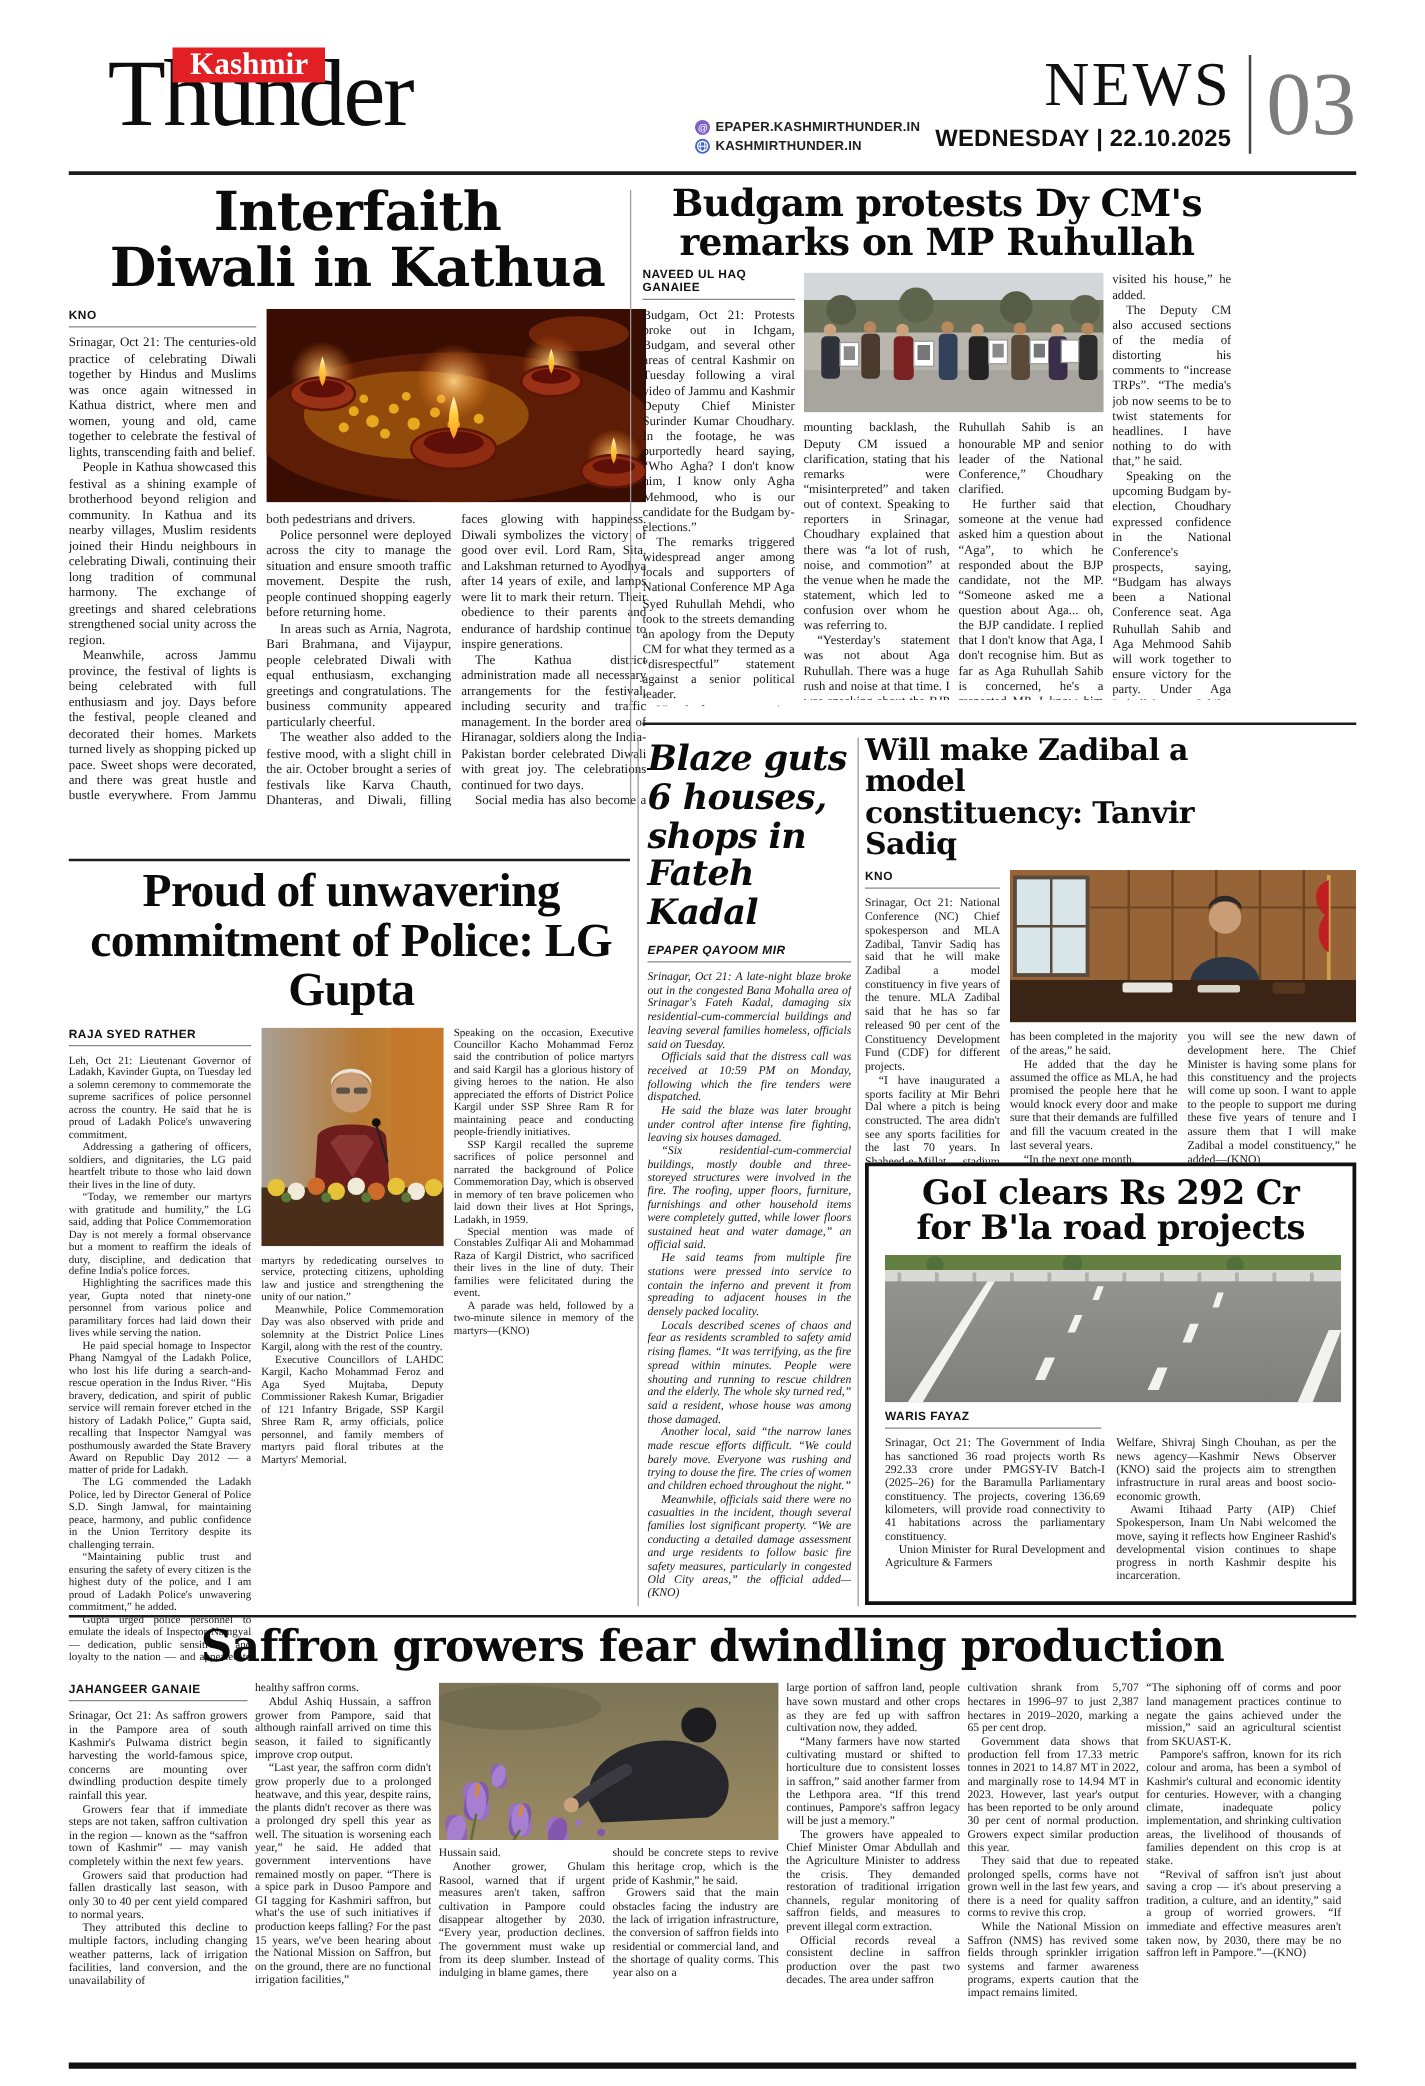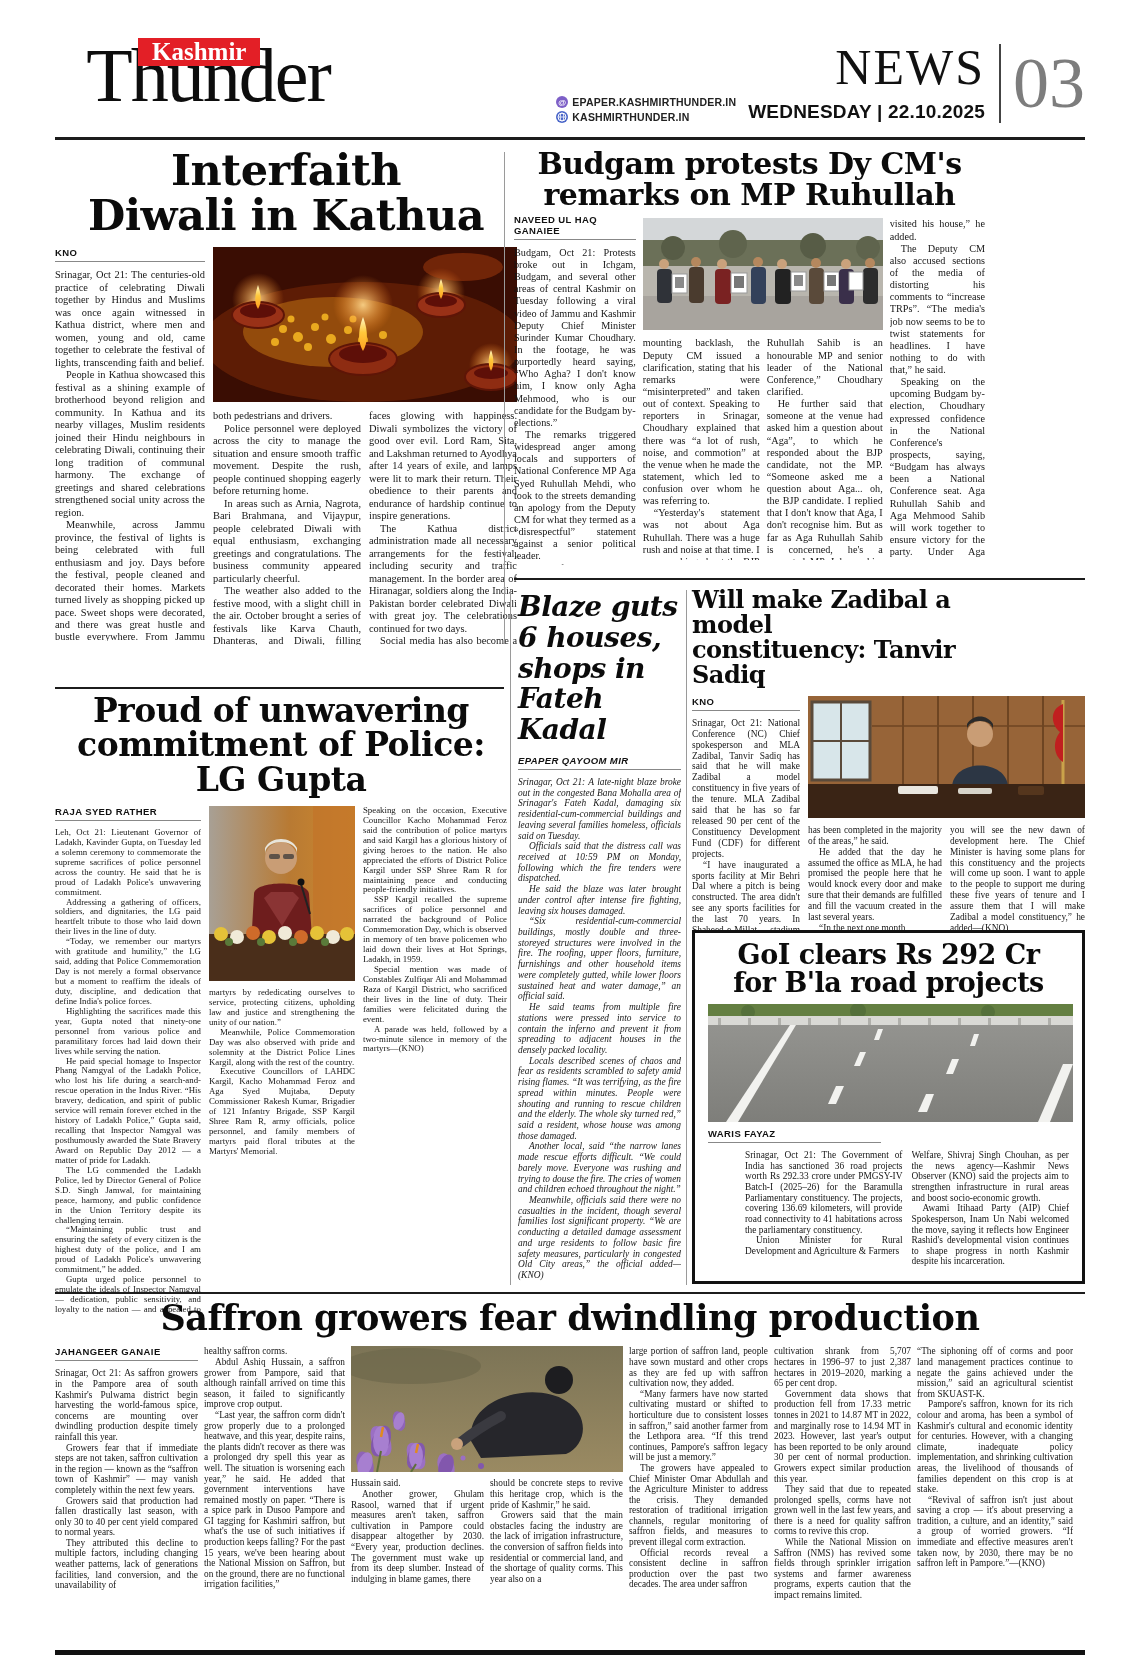--- a/index.html
+++ b/index.html
@@ -269,21 +269,21 @@
           <p>The Deputy CM also accused sections of the media of distorting his comments to “increase TRPs”. “The media's job now seems to be to twist statements for headlines. I have nothing to do with that,” he said.</p>
           <p>Speaking on the upcoming Budgam by-election, Choudhary expressed confidence in the National Conference's prospects, saying, “Budgam has always been a National Conference seat. Aga Ruhullah Sahib and Aga Mehmood Sahib will work together to ensure victory for the party. Under Aga Ruhullah Sahib's leadership, we are confident that the NC candidate will win.”</p>
         </div>
     </div>
   </section>
 
   <div class="rule-h" style="left:514px;top:578px;width:571px;height:2px;"></div>
   <div class="rule-h" style="left:55px;top:687px;width:449px;height:2px;"></div>
 
   <section class="art t-lg" style="left:55px;top:694px;width:452px;">
-    <div class="headline" style="font-size:33px;">
+    <div class="headline" style="font-size:38px;font-family:Liberation Serif, serif;">
       <div>Proud of unwavering</div>
       <div>commitment of Police: LG Gupta</div>
     </div>
     <div class="cols" style="gap:8px;margin-top:9px;height:510px;">
       <div style="width:150px;">
         <div class="byline">RAJA SYED RATHER</div>
         <div class="body-col" style="height:486px;">
             <p>Leh, Oct 21: Lieutenant Governor of Ladakh, Kavinder Gupta, on Tuesday led a solemn ceremony to commemorate the supreme sacrifices of police personnel across the country. He said that he is proud of Ladakh Police's unwavering commitment.</p>
             <p>Addressing a gathering of officers, soldiers, and dignitaries, the LG paid heartfelt tribute to those who laid down their lives in the line of duty.</p>
             <p>“Today, we remember our martyrs with gratitude and humility,” the LG said, adding that Police Commemoration Day is not merely a formal observance but a moment to reaffirm the ideals of duty, discipline, and dedication that define India's police forces.</p>
@@ -464,21 +464,21 @@
           <polygon points="210,108 219,108 226,90 218,90"></polygon>
             <polygon points="238,70 245,70 251,55 244,55"></polygon>
             <polygon points="262,42 267,42 271,30 266,30"></polygon>
           <polygon points="330,118 342,118 365,60 355,60"></polygon>
         </g>
         <pol></pol>
       </svg>
     </div>
     <div class="byline" style="width:48%;">WARIS FAYAZ</div>
     <div class="cols" style="gap:9px;height:128px;">
-      <div class="body-col" style="width:179px;height:128px;margin-left:37px;">
+      <div class="body-col" style="width:179px;height:128px;">
           <p>Srinagar, Oct 21: The Government of India has sanctioned 36 road projects worth Rs 292.33 crore under PMGSY-IV Batch-I (2025–26) for the Baramulla Parliamentary constituency. The projects, covering 136.69 kilometers, will provide road connectivity to 41 habitations across the parliamentary constituency.</p>
           <p>Union Minister for Rural Development and Agriculture &amp; Farmers</p>
         </div>
       <div class="body-col" style="width:179px;height:128px;">
           <p>Welfare, Shivraj Singh Chouhan, as per the news agency—Kashmir News Observer (KNO) said the projects aim to strengthen infrastructure in rural areas and boost socio-economic growth.</p>
           <p>Awami Itihaad Party (AIP) Chief Spokesperson, Inam Un Nabi welcomed the move, saying it reflects how Engineer Rashid's developmental vision continues to shape progress in north Kashmir despite his incarceration.</p>
         </div>
     </div>
   </section>
 
@@ -488,21 +488,21 @@
     <div class="headline" style="font-size:35px;">
       <div>Saffron growers fear dwindling production</div>
     </div>
     <div class="cols" style="gap:6px;margin-top:10px;height:300px;">
       <div style="width:143px;">
         <div class="byline">JAHANGEER GANAIE</div>
         <div class="body-col" style="height:276px;">
             <p>Srinagar, Oct 21: As saffron growers in the Pampore area of south Kashmir's Pulwama district begin harvesting the world-famous spice, concerns are mounting over dwindling production despite timely rainfall this year.</p>
             <p>Growers fear that if immediate steps are not taken, saffron cultivation in the region — known as the “saffron town of Kashmir” — may vanish completely within the next few years.</p>
             <p>Growers said that production had fallen drastically last season, with only 30 to 40 per cent yield compared to normal years.</p>
-            <p>They attributed this decline to multiple factors, including changing weather patterns, lack of generations facilities, land conversion, and the unavailability of</p>
+            <p>They attributed this decline to multiple factors, including changing weather patterns, lack of irrigation facilities, land conversion, and the unavailability of</p>
           </div>
       </div>
       <div class="body-col" style="width:141px;height:300px;">
           <p>healthy saffron corms.</p>
           <p>Abdul Ashiq Hussain, a saffron grower from Pampore, said that although rainfall arrived on time this season, it failed to significantly improve crop output.</p>
           <p>“Last year, the saffron corm didn't grow properly due to a prolonged heatwave, and this year, despite rains, the plants didn't recover as there was a prolonged dry spell this year as well. The situation is worsening each year,” he said. He added that government interventions have remained mostly on paper. “There is a spice park in Dusoo Pampore and GI tagging for Kashmiri saffron, but what's the use of such initiatives if production keeps falling? For the past 15 years, we've been hearing about the National Mission on Saffron, but on the ground, there are no functional irrigation facilities,”</p>
         </div>
       <div style="width:272px;">
         <div class="photo" style="width:272px;height:126px;">
           <svg viewBox="0 0 272 126" preserveAspectRatio="none">

